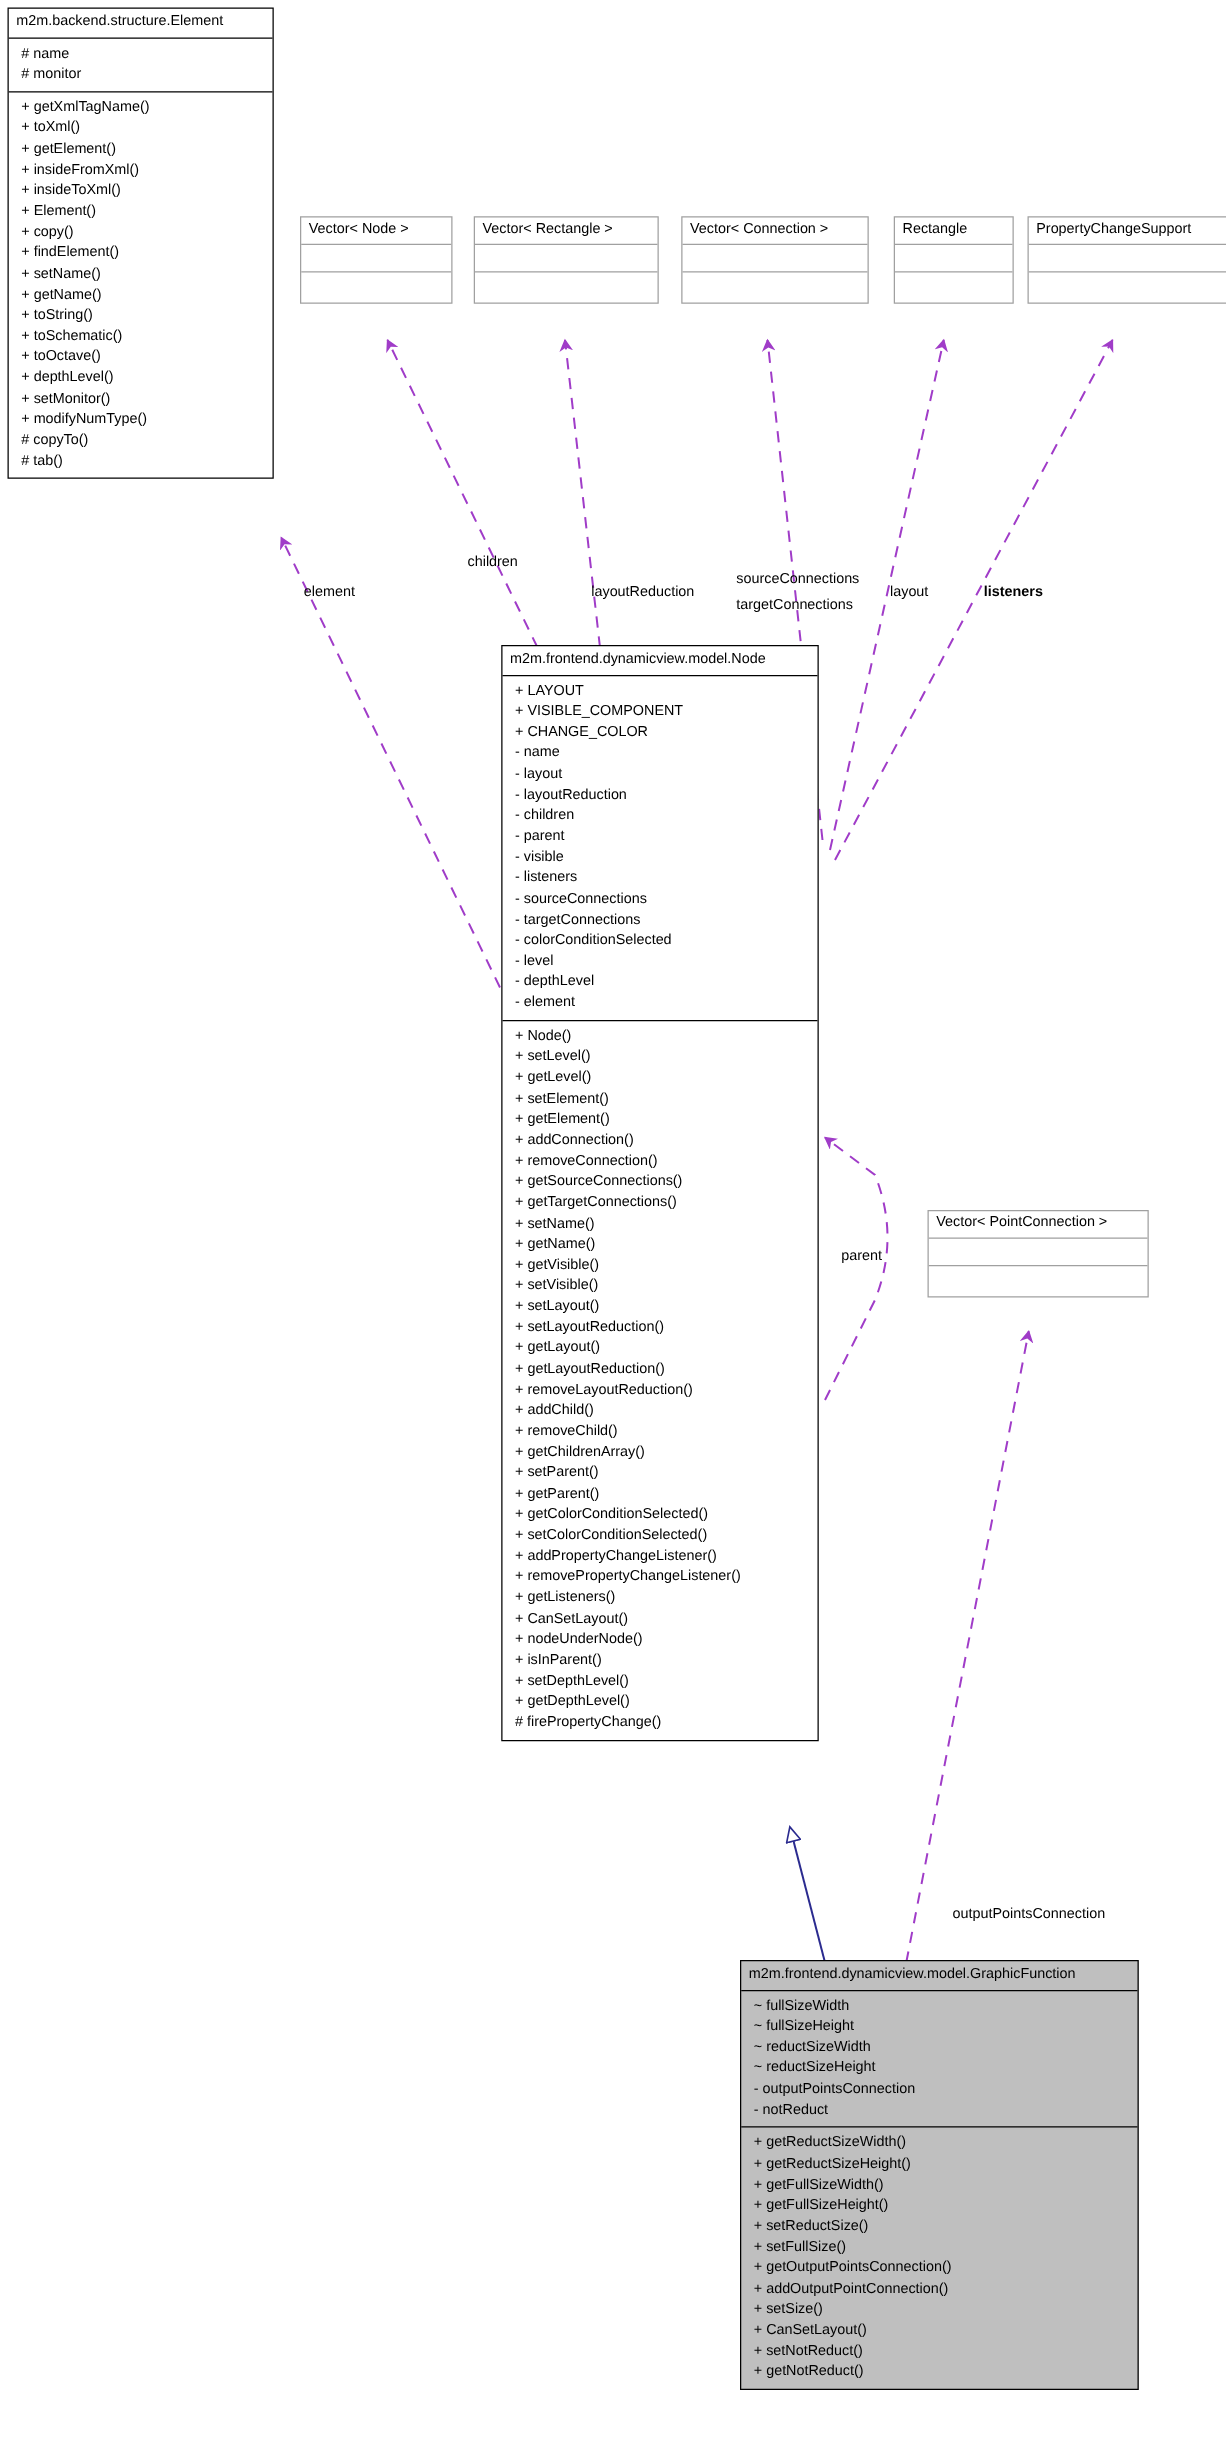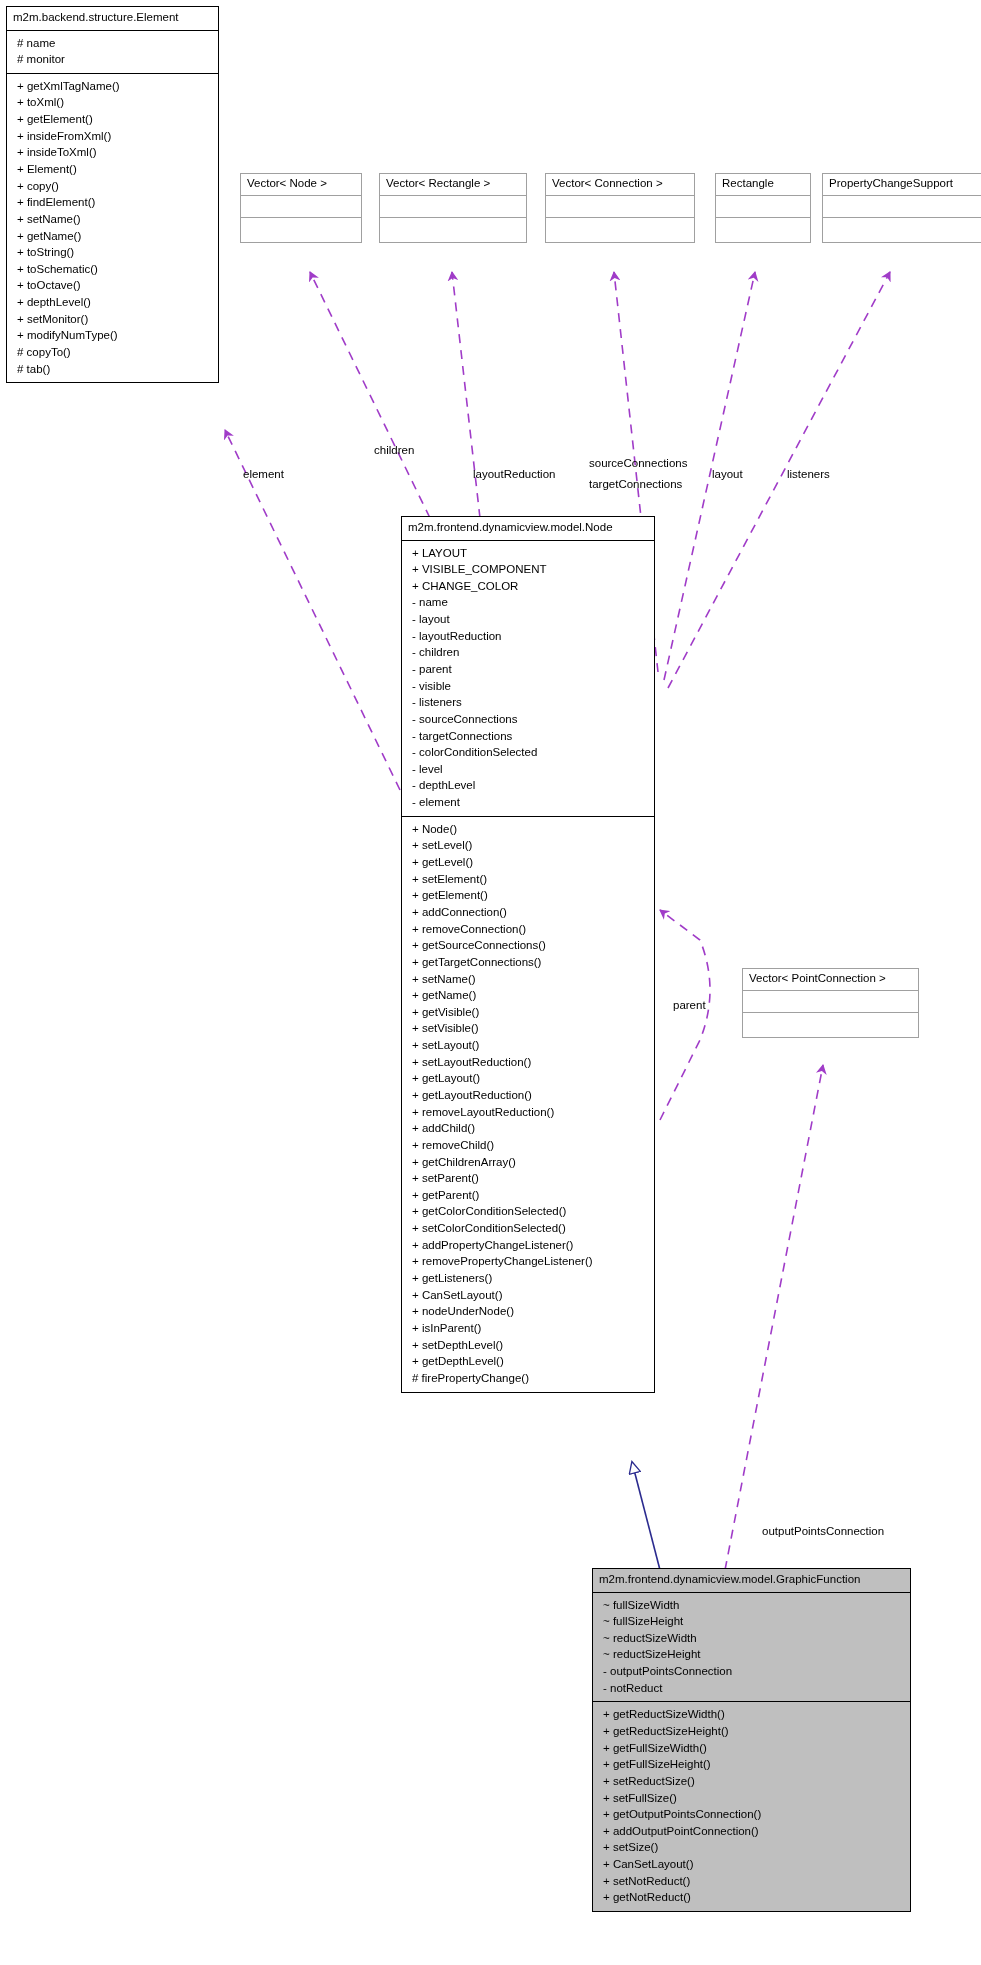--- a/index.html
+++ b/index.html
@@ -281,17 +281,17 @@
       <div class="row">+ getNotReduct()</div>
     </div>
   </div>
 
   <div class="edge-label" style="left:243px; top:468px;">element</div>
   <div class="edge-label" style="left:374px; top:444px;">children</div>
   <div class="edge-label" style="left:473px; top:468px;">layoutReduction</div>
   <div class="edge-label" style="left:589px; top:457px;">sourceConnections</div>
   <div class="edge-label" style="left:589px; top:478px;">targetConnections</div>
   <div class="edge-label" style="left:712px; top:468px;">layout</div>
-  <div class="edge-label" style="left:787px; top:468px;">listeners</div>
+  <div class="edge-label" style="left:787px; top:468px;font-weight:bold;">listeners</div>
   <div class="edge-label" style="left:673px; top:999px;">parent</div>
   <div class="edge-label" style="left:762px; top:1525px;">outputPointsConnection</div>
 
 </div>
 
 </body></html>

